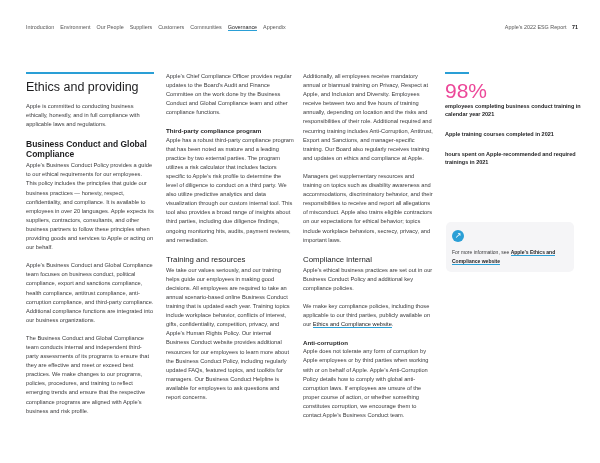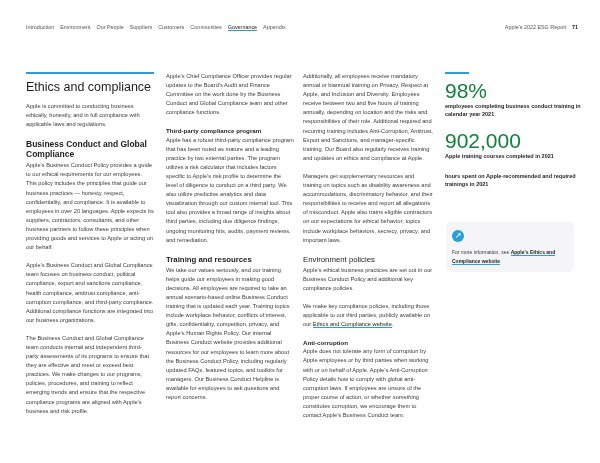--- a/index.html
+++ b/index.html
@@ -21,28 +21,28 @@
   .accent-bar { position: absolute; height: 1.5px; background: #2a9fd6; }
   .col { position: absolute; font-size: 5.7px; line-height: 9.1px; color: #3a3a3c; }
   .col p { margin: 0 0 9px 0; }
   .col h3 { margin: 0; font-size: 6.2px; line-height: 9.1px; color: #1d1d1f; font-weight: bold; }
 
   #col1 { left: 26px; top: 72px; width: 128px; }
   #col1 h1 { margin: 8px 0 8px 0; font-size: 12.5px; line-height: 14px; font-weight: normal; color: #1d1d1f; }
   #col1 h2 { margin: 10px 0 2px 0; font-size: 8.5px; line-height: 10px; font-weight: bold; color: #1d1d1f; }
 
   #col2 { left: 166px; top: 72px; width: 128px; }
-  #col2 h2 { margin: 0 0 1px 0; font-size: 7.8px; line-height: 11px; font-weight: bold; color: #1d1d1f; }
+  #col2 h2 { margin: 0 0 1px 0; font-size: 7.8px; line-height: 11px; font-weight: normal; color: #1d1d1f; }
   #col3 { left: 303px; top: 72px; width: 130px; }
   #col3 h2 { margin: 0 0 1px 0; font-size: 7.8px; line-height: 11px; font-weight: normal; color: #1d1d1f; }
 
   .link { color: #1d1d1f; border-bottom: 1px solid #2a9fd6; }
 
   #stats { position: absolute; left: 445px; top: 72px; width: 140px; }
-  .stat-num { font-size: 21px; line-height: 22px; color: #15803d; }
+  .stat-num { font-size: 21px; line-height: 22px; color: #ec4899; }
   .stat-label { font-size: 5.5px; line-height: 8px; color: #1d1d1f; font-weight: bold; margin-bottom: 12px; }
 
   .callout {
     position: absolute; left: 446px; top: 222px; width: 128px; height: 50px;
     background: #f5f5f7; border-radius: 5px;
   }
   .callout .arrow-btn {
     position: absolute; left: 6px; top: 8px; width: 12px; height: 12px;
     border-radius: 50%; background: #2a9fd6; color: #fff;
     font-size: 8px; line-height: 12px; text-align: center;
@@ -67,52 +67,51 @@
   <span>Appendix</span>
 </nav>
 
 <div class="report-title">
   <span>Apple’s 2022 ESG Report</span>
   <span class="pg">71</span>
 </div>
 
 <div class="accent-bar" style="left:26px; top:72px; width:128px;"></div>
 <section class="col" id="col1">
-  <h1>Ethics and compliance</h1>
+  <h1>Ethics and providing</h1>
   <p>Apple is committed to conducting business ethically, honestly, and in full compliance with applicable laws and regulations.</p>
   <h2>Business Conduct and Global Compliance</h2>
   <p>Apple’s Business Conduct Policy provides a guide to our ethical requirements for our employees. This policy includes the principles that guide our business practices — honesty, respect, confidentiality, and compliance. It is available to employees in over 20 languages. Apple expects its suppliers, contractors, consultants, and other business partners to follow these principles when providing goods and services to Apple or acting on our behalf.</p>
   <p>Apple’s Business Conduct and Global Compliance team focuses on business conduct, political compliance, export and sanctions compliance, health compliance, antitrust compliance, anti-corruption compliance, and third-party compliance. Additional compliance functions are integrated into our business organizations.</p>
   <p>The Business Conduct and Global Compliance team conducts internal and independent third-party assessments of its programs to ensure that they are effective and meet or exceed best practices. We make changes to our programs, policies, procedures, and training to reflect emerging trends and ensure that the respective compliance programs are aligned with Apple’s business and risk profile.</p>
 </section>
 
 <section class="col" id="col2">
   <p>Apple’s Chief Compliance Officer provides regular updates to the Board’s Audit and Finance Committee on the work done by the Business Conduct and Global Compliance team and other compliance functions.</p>
   <h3>Third-party compliance program</h3>
   <p>Apple has a robust third-party compliance program that has been noted as mature and a leading practice by two external parties. The program utilizes a risk calculator that includes factors specific to Apple’s risk profile to determine the level of diligence to conduct on a third party. We also utilize predictive analytics and data visualization through our custom internal tool. This tool also provides a broad range of insights about third parties, including due diligence findings, ongoing monitoring hits, audits, payment reviews, and remediation.</p>
   <h2>Training and resources</h2>
   <p>We take our values seriously, and our training helps guide our employees in making good decisions. All employees are required to take an annual scenario-based online Business Conduct training that is updated each year. Training topics include workplace behavior, conflicts of interest, gifts, confidentiality, competition, privacy, and Apple’s Human Rights Policy. Our internal Business Conduct website provides additional resources for our employees to learn more about the Business Conduct Policy, including regularly updated FAQs, featured topics, and toolkits for managers. Our Business Conduct Helpline is available for employees to ask questions and report concerns.</p>
 </section>
 
 <section class="col" id="col3">
   <p>Additionally, all employees receive mandatory annual or biannual training on Privacy, Respect at Apple, and Inclusion and Diversity. Employees receive between two and five hours of training annually, depending on location and the risks and responsibilities of their role. Additional required and recurring training includes Anti-Corruption, Antitrust, Export and Sanctions, and manager-specific training. Our Board also regularly receives training and updates on ethics and compliance at Apple.</p>
   <p>Managers get supplementary resources and training on topics such as disability awareness and accommodations, discriminatory behavior, and their responsibilities to receive and report all allegations of misconduct. Apple also trains eligible contractors on our expectations for ethical behavior; topics include workplace behaviors, secrecy, privacy, and important laws.</p>
-  <h2>Environment policies</h2>
+  <h2>Compliance internal</h2>
   <p>Apple’s ethical business practices are set out in our Business Conduct Policy and additional key compliance policies.</p>
   <p><span>We make key compliance policies, including those applicable to our third parties, publicly available on our </span><span class="link">Ethics and Compliance website</span><span>.</span></p>
   <h3>Anti-corruption</h3>
   <p>Apple does not tolerate any form of corruption by Apple employees or by third parties when working with or on behalf of Apple. Apple’s Anti-Corruption Policy details how to comply with global anti-corruption laws. If employees are unsure of the proper course of action, or whether something constitutes corruption, we encourage them to contact Apple’s Business Conduct team.</p>
 </section>
 
 <div class="accent-bar" style="left:445px; top:72px; width:24px;"></div>
 <aside id="stats">
   <div style="height:8px;"></div>
   <div class="stat-num">98%</div>
   <div class="stat-label">employees completing business conduct training in calendar year 2021</div>
-  <div class="stat-num">902,000</div>
   <div class="stat-label">Apple training courses completed in 2021</div>
   <div class="stat-label">hours spent on Apple-recommended and required trainings in 2021</div>
 </aside>
 
 <div class="callout">
   <div class="arrow-btn">↗</div>
   <div class="ctext"><span>For more information, see </span><span class="link">Apple’s Ethics and Compliance website</span></div>
 </div>
 
 </body></html>

